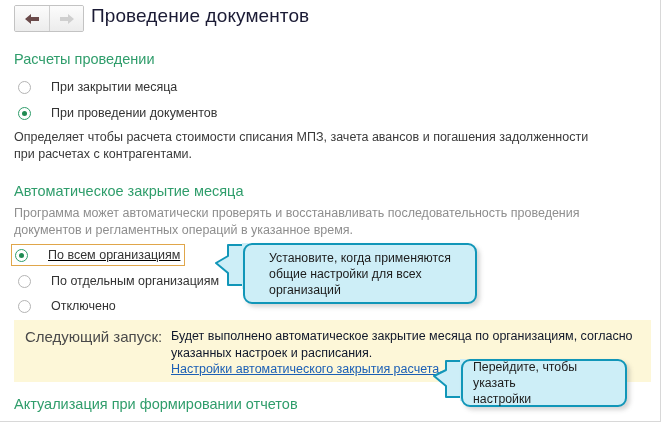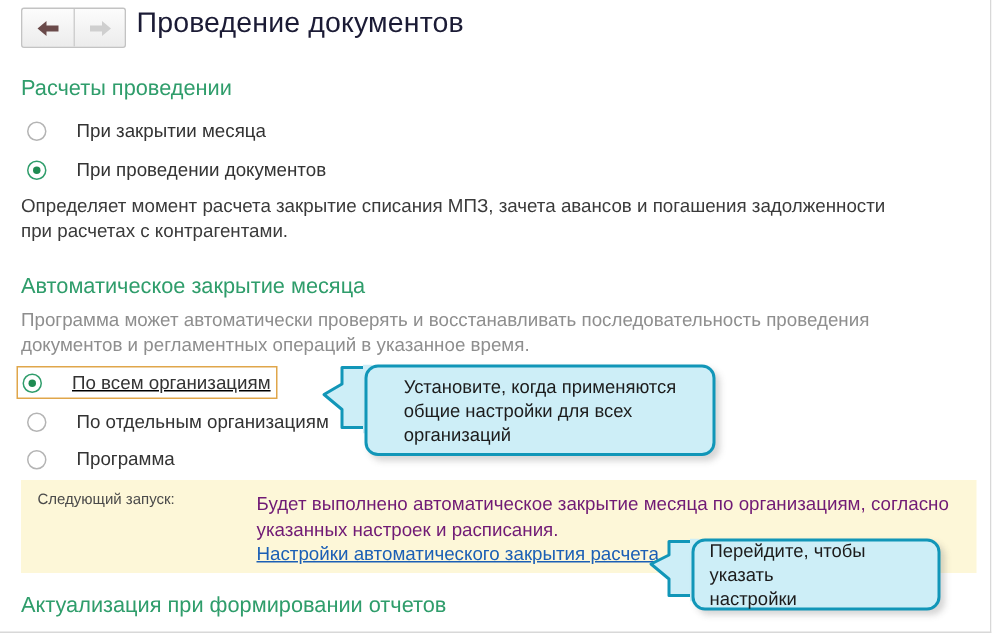--- a/index.html
+++ b/index.html
@@ -75,25 +75,25 @@
   .radio-label { font-size:12.5px; color:#333; white-space:nowrap; }
 
   
   #infobox {
     position:absolute; left:14px; top:320px;
     width:637px; height:62px;
     background:#fdf7d8;
   }
   #infobox .lbl {
     position:absolute; left:11px; top:8px;
-    font-size:10px; color:#4a4a4a; white-space:nowrap;
+    font-size:15px; color:#4a4a4a; white-space:nowrap;
   }
   #infobox .txt {
     position:absolute; left:157px; top:8px;
-    font-size:12.5px; color:#701a75; line-height:17px;
+    font-size:12.5px; color:#0f172a; line-height:17px;
     width:470px;
   }
   #infobox .lnk {
     position:absolute; left:157px; top:42px;
     font-size:12.5px; color:#1b5fb5;
     text-decoration:underline; white-space:nowrap; cursor:pointer;
   }
 
   
   .callout {
@@ -142,39 +142,39 @@
   <div class="radio-row" style="top:76px;">
     <span class="radio"></span>
     <span class="radio-label">При закрытии месяца</span>
   </div>
 
   <div class="radio-row" style="top:102px;">
     <span class="radio on"></span>
     <span class="radio-label">При проведении документов</span>
   </div>
 
-  <div class="body-text" style="top:129px; width:590px;">Определяет момент расчета закрытие списания МПЗ, зачета авансов и погашения задолженности при расчетах с контрагентами.</div>
+  <div class="body-text" style="top:129px; width:590px;">Определяет чтобы расчета стоимости списания МПЗ, зачета авансов и погашения задолженности при расчетах с контрагентами.</div>
 
   <div class="sec-head" style="top:183px;">Автоматическое закрытие месяца</div>
 
   <div class="body-text muted" style="top:205px; width:615px;">Программа может автоматически проверять и восстанавливать последовательность проведения документов и регламентных операций в указанное время.</div>
 
   <div class="radio-row focused" style="top:244px;">
     <span class="radio on"></span>
     <span class="radio-label">По всем организациям</span>
   </div>
 
   <div class="radio-row" style="top:270px;">
     <span class="radio"></span>
     <span class="radio-label">По отдельным организациям</span>
   </div>
 
   <div class="radio-row" style="top:295px;">
     <span class="radio"></span>
-    <span class="radio-label">Программа</span>
+    <span class="radio-label">Отключено</span>
   </div>
 
   <div id="infobox">
     <div class="lbl">Следующий запуск:</div>
     <div class="txt">Будет выполнено автоматическое закрытие месяца по организациям, согласно указанных настроек и расписания.</div>
     <div class="lnk">Настройки автоматического закрытия расчета.</div>
   </div>
 
   <div class="sec-head" style="top:396px;">Актуализация при формировании отчетов</div>
 

